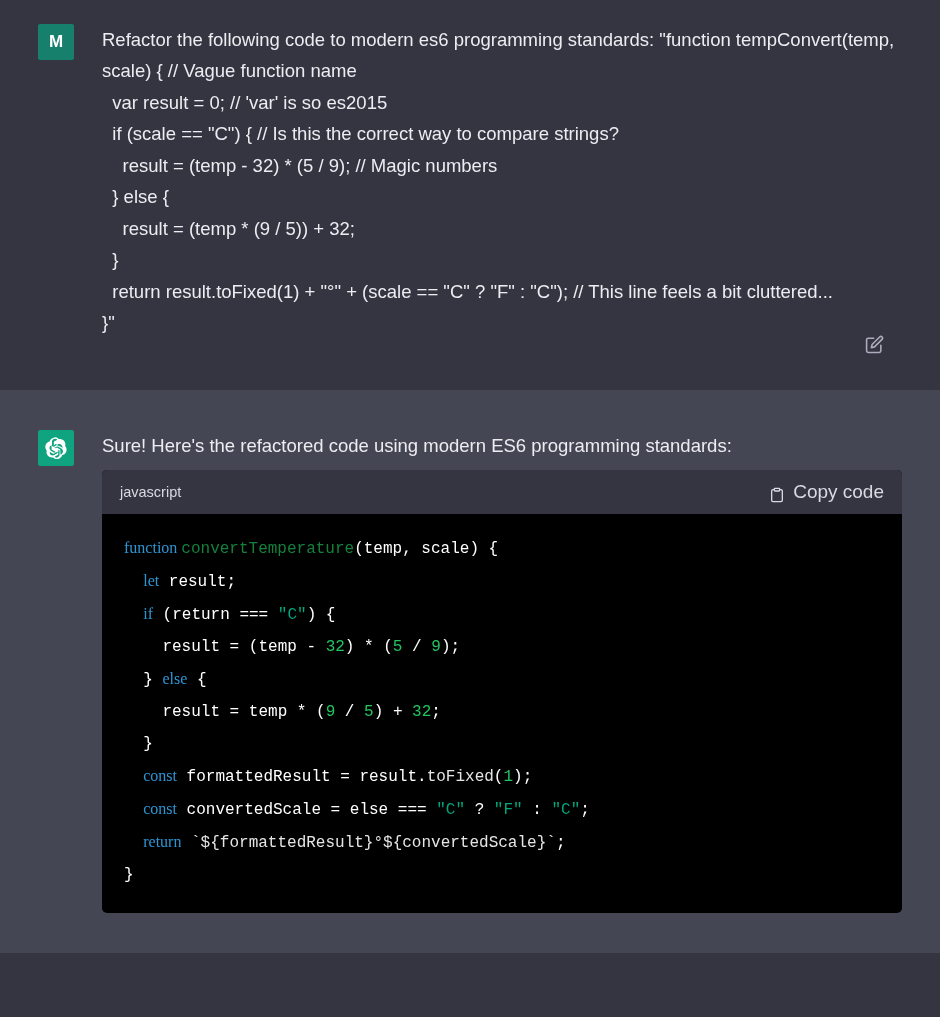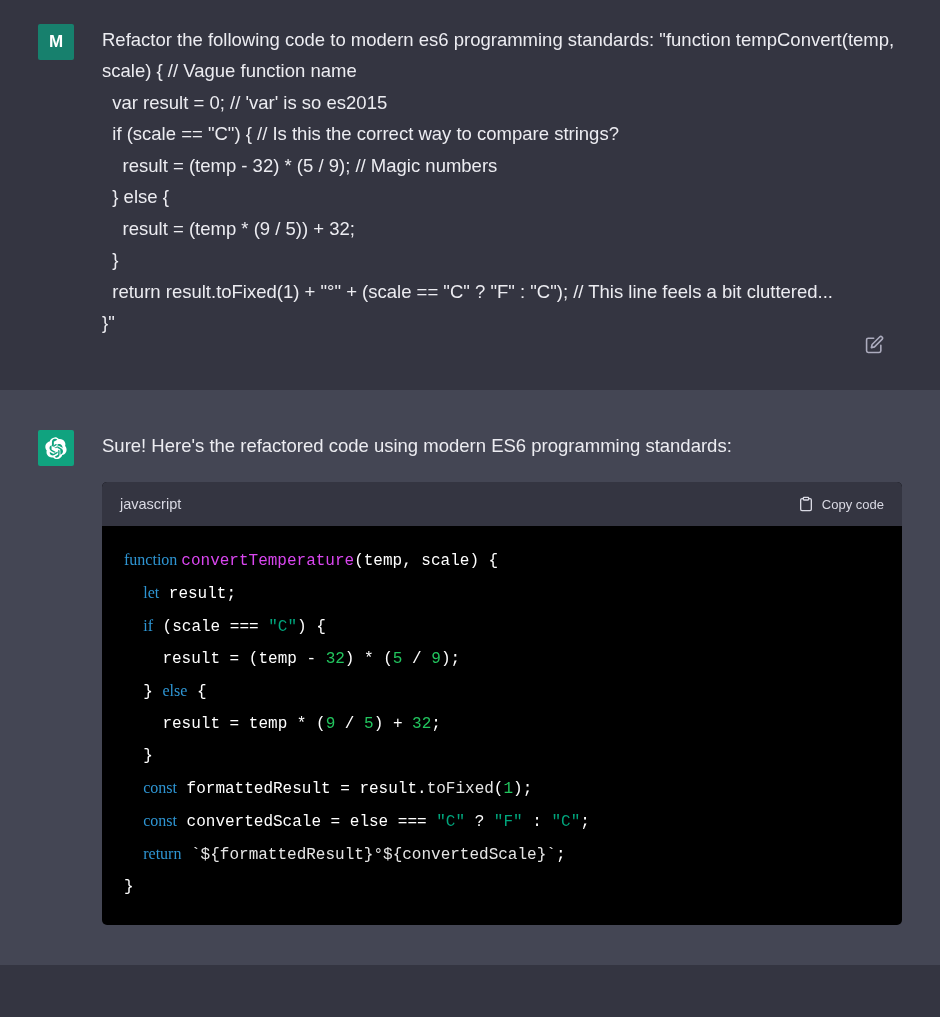--- a/index.html
+++ b/index.html
@@ -40,21 +40,21 @@
   .content p { white-space: pre-wrap; }
   .edit-icon {
     position: absolute;
     right: 56px;
     bottom: 32px;
     color: #acacbe;
     cursor: pointer;
   }
   .edit-icon svg { width: 19px; height: 19px; }
   .codeblock {
-    margin-top: 20px;
+    margin-top: 8px;
     border-radius: 5px;
     overflow: hidden;
     background: #000;
   }
   .codeheader {
     background: #343541;
     display: flex;
     justify-content: space-between;
     align-items: center;
     padding: 10px 18px;
@@ -62,35 +62,35 @@
     color: #d9d9e3;
   }
   .copybtn {
     display: flex;
     align-items: flex-end;
     gap: 8px;
     cursor: pointer;
     color: #d9d9e3;
     background: none;
     border: none;
-    font-size: 13px;
+    font-size: 19px;
     font-family: inherit;
   }
   .copybtn svg { width: 16px; height: 16px; }
   .codebody {
     padding: 18px 22px 22px 22px;
     font-family: "SFMono-Regular", Consolas, "Liberation Mono", Menlo, monospace;
     font-size: 16px;
     line-height: 2.0;
     white-space: pre;
     overflow-x: auto;
     color: #fff;
   }
   .tok-kw { color: #2e95d3; font-family: Liberation Serif, serif; }
-  .tok-fn { color: #d946ef; }
+  .tok-fn { color: #15803d; }
   .tok-str { color: #00a67d; }
   .tok-num { color: #22c55e; }
   .tok-prop { color: #e5e5e5; }
   .tok-tpl { color: #e5e5e5; }
 </style>
 </head>
 <body>
 
 <div class="msg user-msg">
   <div class="avatar user-avatar">M</div>
@@ -127,21 +127,21 @@
         <button class="copybtn">
           <svg viewBox="0 0 24 24" fill="none" stroke="currentColor" stroke-width="2" stroke-linecap="round" stroke-linejoin="round">
             <path d="M16 4h2a2 2 0 0 1 2 2v14a2 2 0 0 1-2 2H6a2 2 0 0 1-2-2V6a2 2 0 0 1 2-2h2"></path>
             <rect x="8" y="2" width="8" height="4" rx="1" ry="1"></rect>
           </svg>
           <span>Copy code</span>
         </button>
       </div>
       <div class="codebody" id="codebody"><span class="tok-kw">function </span><span class="tok-fn">convertTemperature</span><span>(temp, scale) {</span>
 <span>  </span><span class="tok-kw">let</span><span> result;</span>
-<span>  </span><span class="tok-kw">if</span><span> (scale === </span><span class="tok-str">"C"</span><span>) {</span>
+<span>  </span><span class="tok-kw">if</span><span> (return === </span><span class="tok-str">"C"</span><span>) {</span>
 <span>    result = (temp - </span><span class="tok-num">32</span><span>) * (</span><span class="tok-num">5</span><span> / </span><span class="tok-num">9</span><span>);</span>
 <span>  } </span><span class="tok-kw">else</span><span> {</span>
 <span>    result = temp * (</span><span class="tok-num">9</span><span> / </span><span class="tok-num">5</span><span>) + </span><span class="tok-num">32</span><span>;</span>
 <span>  }</span>
 <span>  </span><span class="tok-kw">const</span><span> formattedResult = result.</span><span class="tok-prop">toFixed</span><span>(</span><span class="tok-num">1</span><span>);</span>
 <span>  </span><span class="tok-kw">const</span><span> convertedScale = else === </span><span class="tok-str">"C"</span><span> ? </span><span class="tok-str">"F"</span><span> : </span><span class="tok-str">"C"</span><span>;</span>
 <span>  </span><span class="tok-kw">return</span><span> </span><span class="tok-tpl">`${formattedResult}°${convertedScale}`</span><span>;</span>
 <span>}</span></div>
     </div>
   </div>

